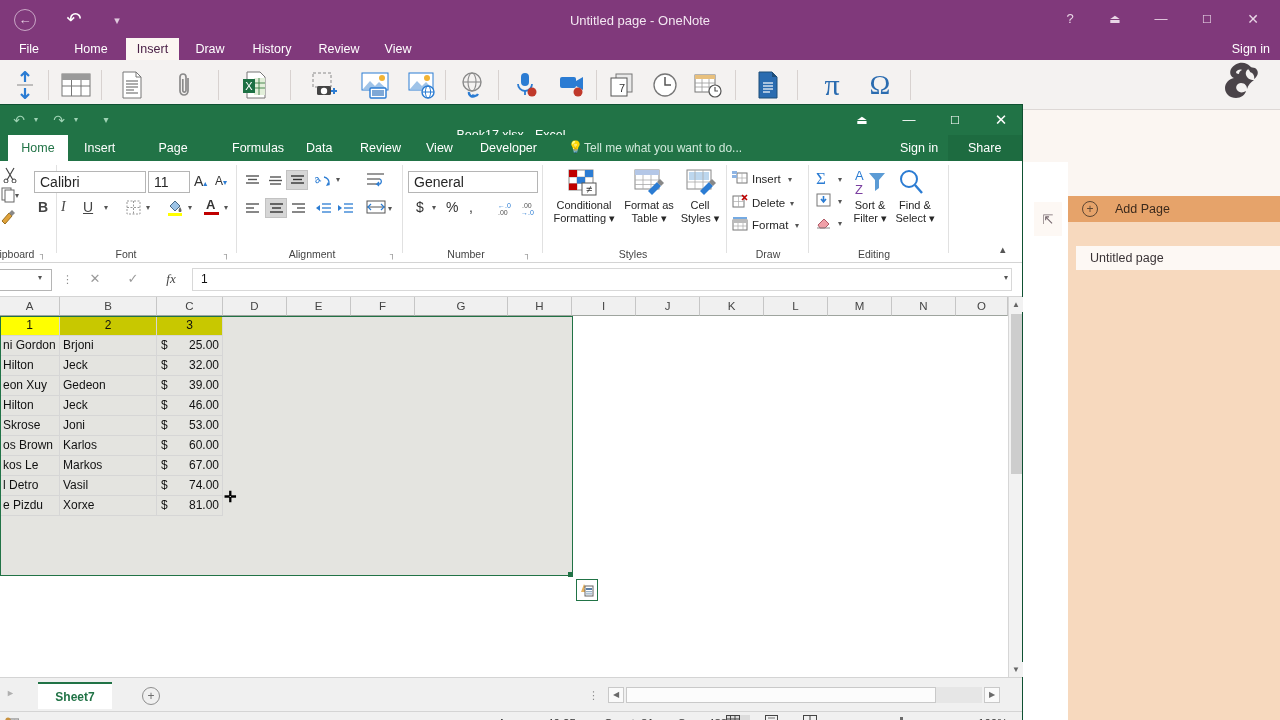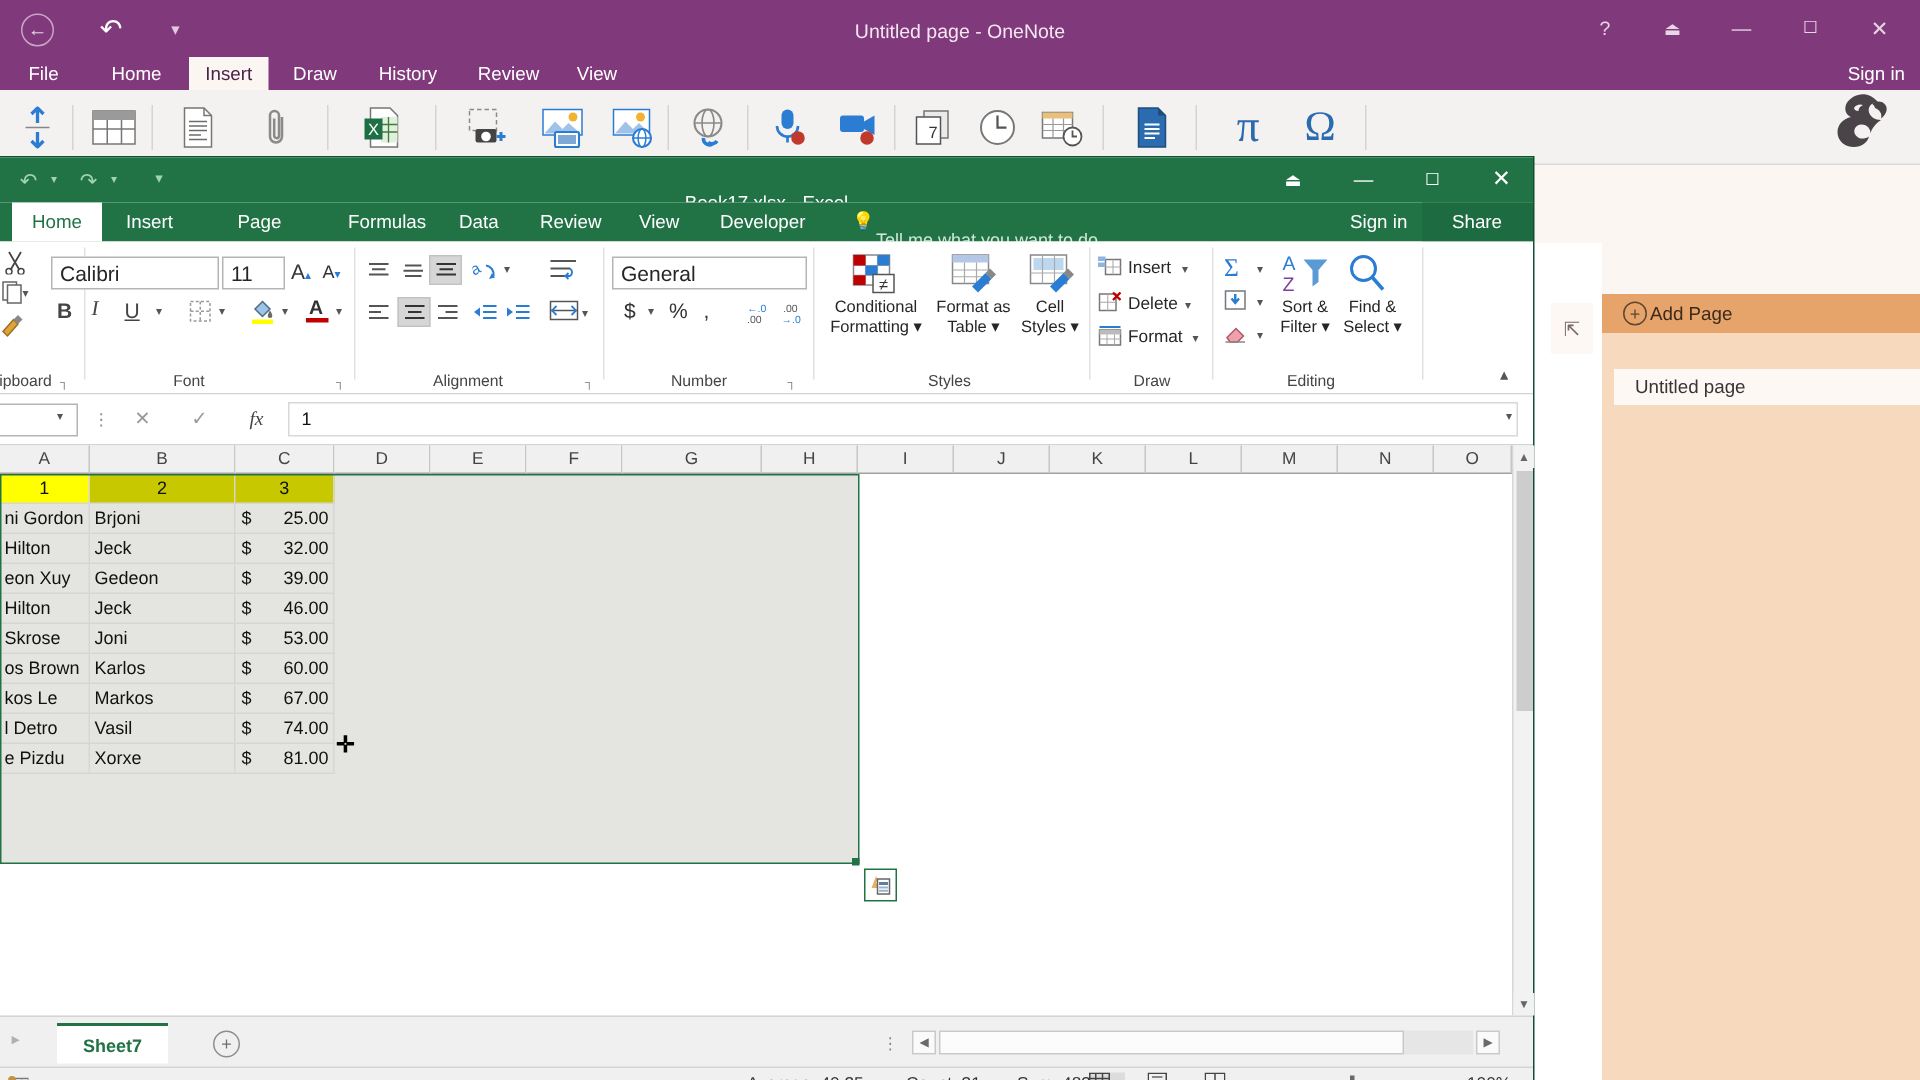--- a/index.html
+++ b/index.html
@@ -77,21 +77,21 @@
   }
 
   
   .on-searchrow {
     position: absolute; left: 1068px; top: 162px; width: 212px; height: 32px;
     background: #fbf6f2;
   }
   .on-addpage {
     position: absolute; left: 1068px; top: 196px; width: 212px; height: 26px;
     background: #e6a36a; color: #3c2a1c; font-size: 12.5px;
-    line-height: 26px; padding-left: 32px;
+    line-height: 26px; padding-left: 47px;
   }
   .on-addpage-ico {
     position: absolute; left: 1082px; top: 201px; width: 16px; height: 16px;
     border: 1.4px solid #5d4632; border-radius: 50%;
     font-size: 12px; line-height: 14px; text-align: center; color: #5d4632;
   }
   .on-pagelist {
     position: absolute; left: 1068px; top: 222px; width: 212px; height: 498px;
     background: #f7d9be;
   }
@@ -144,21 +144,21 @@
   .xl-tabbar {
     position: absolute; left: 0; top: 30px; width: 1022px; height: 26px;
     background: #217346;
   }
   .xl-tab {
     position: absolute; top: 0; height: 26px; line-height: 26px;
     color: #ffffff; font-size: 12.5px; text-align: center; padding: 0 10px;
   }
   .xl-tab.active { background: #ffffff; color: #217346; }
   .xl-tellme {
-    position: absolute; left: 568px; top: 12px; height: 26px; line-height: 26px;
+    position: absolute; left: 568px; top: 0; height: 26px; line-height: 26px;
     color: #cfe8da; font-size: 12px; padding-left: 16px;
   }
   .xl-bulb {
     position: absolute; left: 568px; top: 5px; color: #ffe08a; font-size: 12px;
   }
   .xl-signin {
     position: absolute; left: 900px; top: 0; height: 26px; line-height: 26px;
     color: #ffffff; font-size: 12.5px;
   }
   .xl-share {

